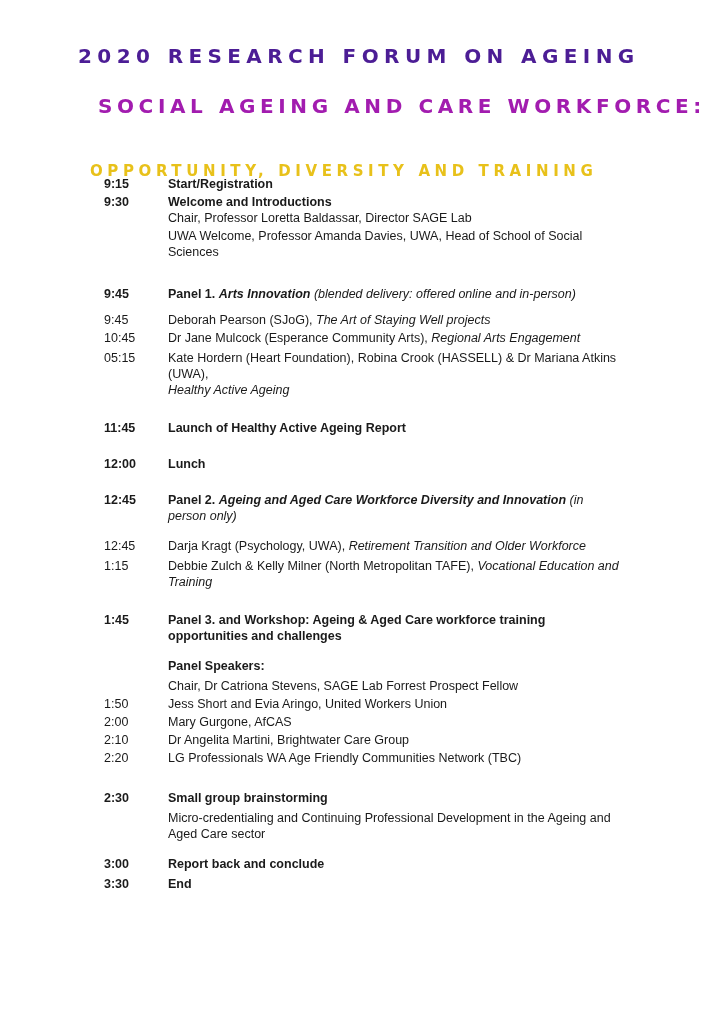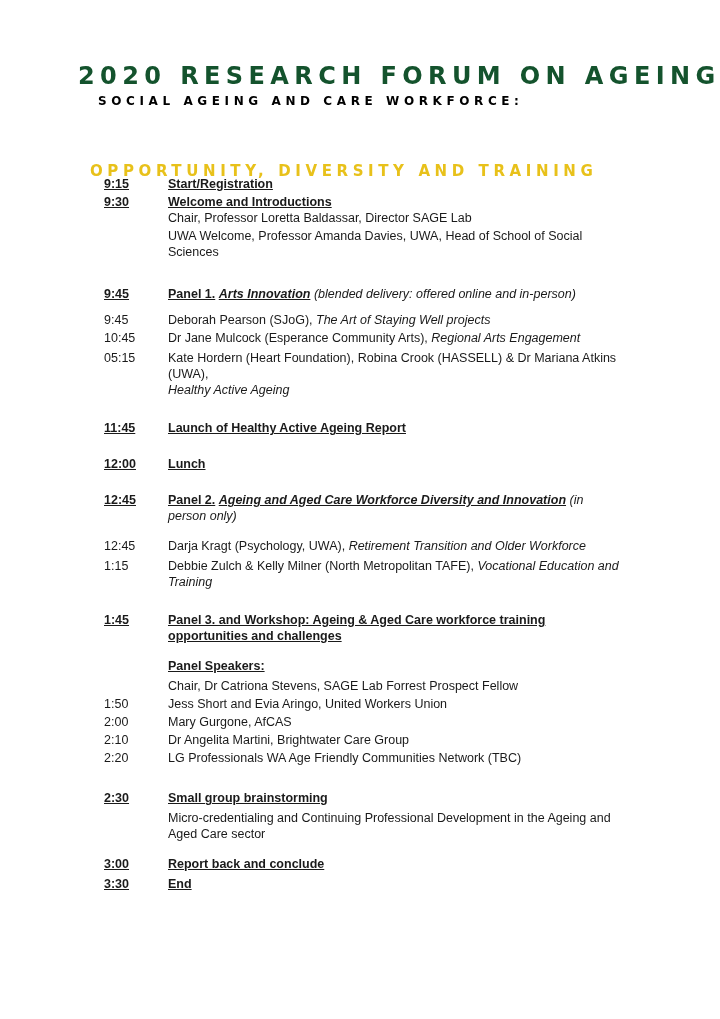--- a/index.html
+++ b/index.html
@@ -1,29 +1,29 @@
 <!DOCTYPE html>
 <html><head>
   <meta charset="utf-8">
   <style>
     html, body { margin: 0; padding: 0; background: #ffffff; }
     body { width: 720px; height: 1019px; position: relative; overflow: hidden;
            font-family: "DejaVu Sans", sans-serif; color: #1a1a1a; }
     .title { position: absolute; font-family: "DejaVu Sans", sans-serif; font-weight: bold;
              letter-spacing: 5.2px; white-space: nowrap; }
-    .t1 { left: 78px; top: 62px; font-size: 24px; color: #14532d; letter-spacing: 5.4px; }
-    .t2 { left: 98px; top: 94px; font-size: 12px; color: #000000; letter-spacing: 4.6px; }
+    .t1 { left: 78px; top: 44px; font-size: 20px; color: #4c1d95; letter-spacing: 5.4px; }
+    .t2 { left: 98px; top: 94px; font-size: 20px; color: #a21caf; letter-spacing: 4.6px; }
     .t3 { left: 90px; top: 118px; font-size: 15px; color: #e8c11a; letter-spacing: 4.6px; margin-top: 44px; }
 
     .agenda { position: absolute; left: 104px; top: 176px; width: 520px;
               font-family: "Liberation Sans", sans-serif; font-size: 12.5px; line-height: 16px; }
     .row { display: flex; }
     .time { width: 64px; flex: none; }
     .content { flex: 1; }
-    .b { font-weight: bold; text-decoration: underline; }
+    .b { font-weight: bold; }
     .i { font-style: italic; margin-top: 32px; }
     .sub { margin-left: 64px; }
   </style>
 </head>
 <body>
 
 <div class="title t1">2020 RESEARCH FORUM ON AGEING</div>
 <div class="title t2">SOCIAL AGEING AND CARE WORKFORCE:</div>
 <div class="title t3">OPPORTUNITY, DIVERSITY AND TRAINING</div>
 

